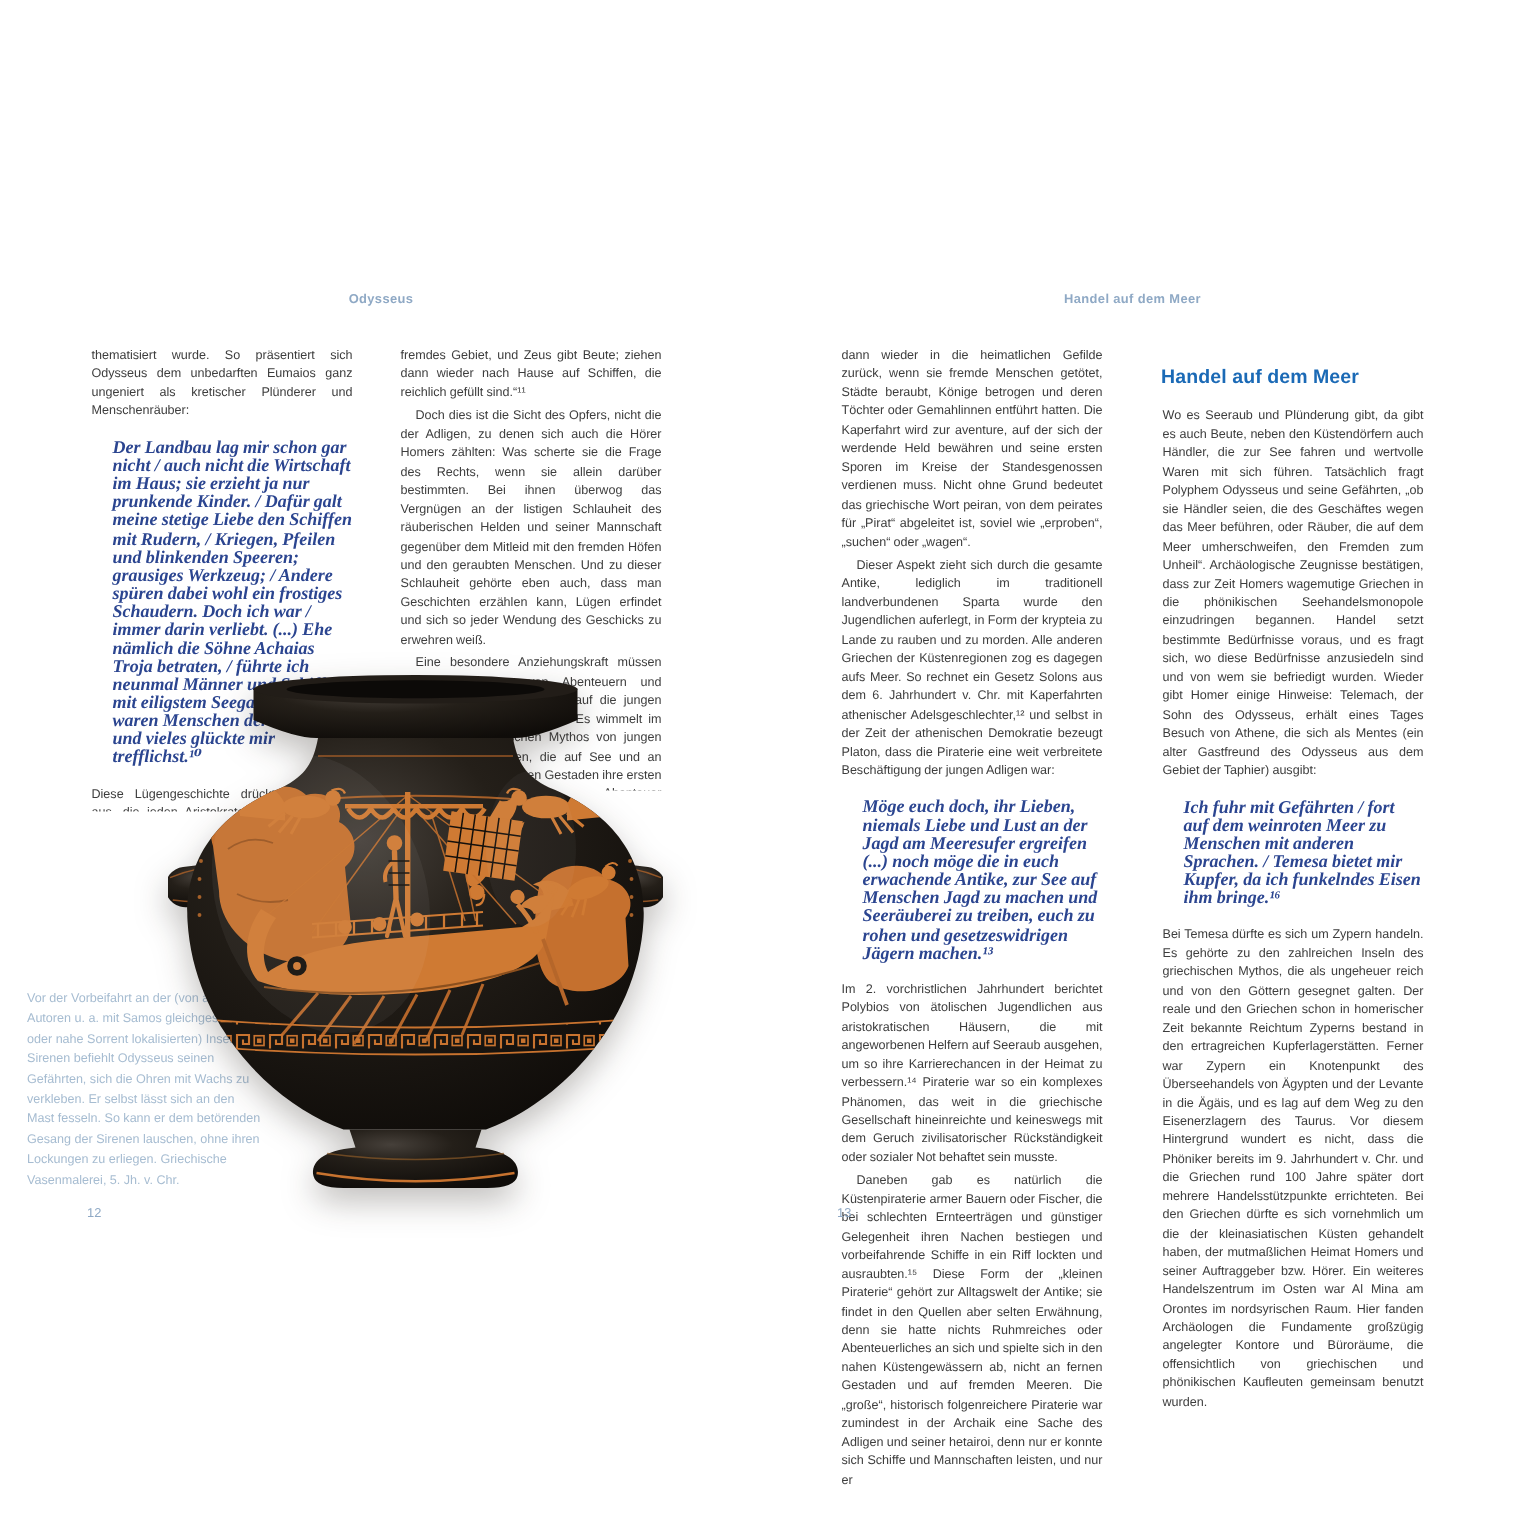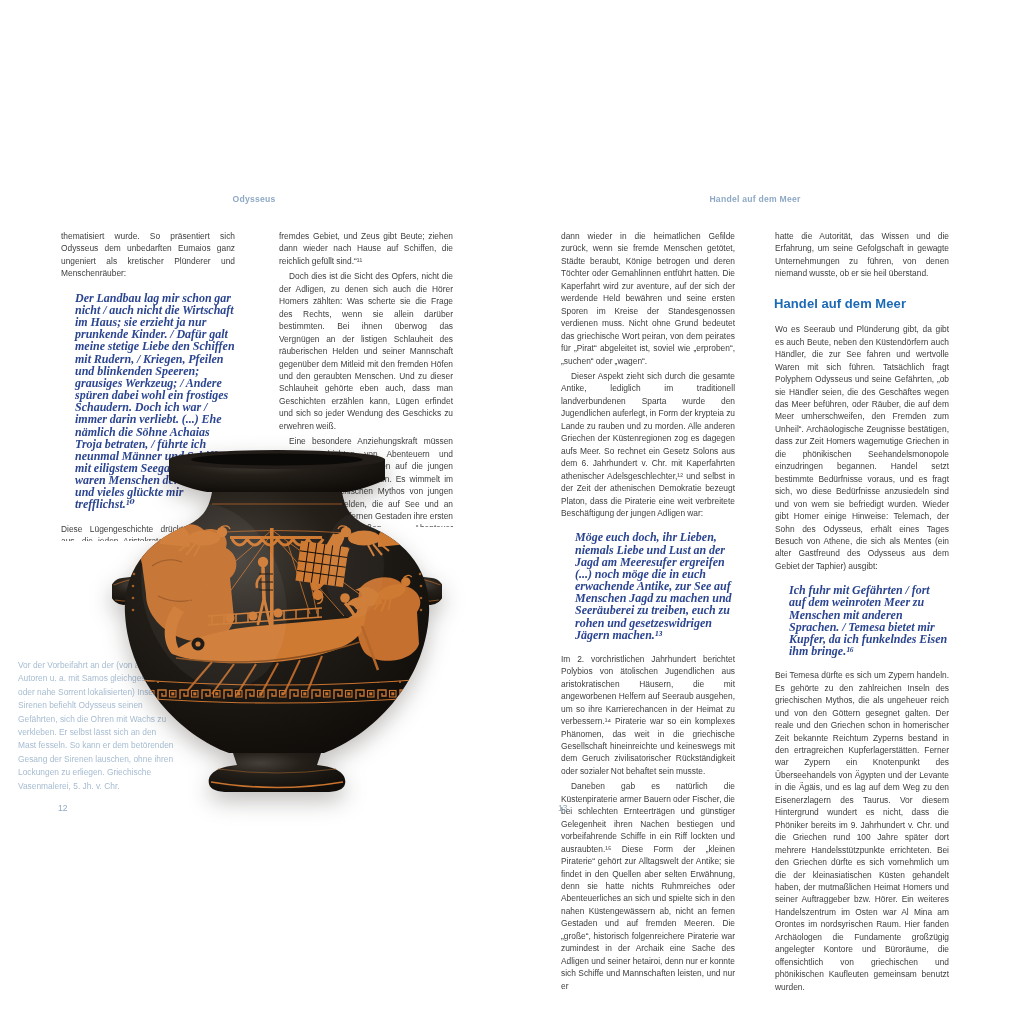--- a/index.html
+++ b/index.html
@@ -11,21 +11,21 @@
   #rh-left{left:58px;width:392px;}
   #rh-right{left:558px;width:394px;}
 
   .pagenum{position:absolute;top:803px;font-size:8.6px;color:#8fa9c5;text-align:left;}
   #pn-left{left:58px;width:392px;}
   #pn-right{left:558px;width:394px;}
 
   .col{position:absolute;top:227px;width:180px;font-size:8.4px;line-height:12.45px;
        color:#3d3d3d;text-align:justify;hyphens:auto;-webkit-hyphens:auto;word-spacing:-0.2px;}
   #l-col1{left:58px;height:314px;overflow:hidden;}
-  #l-col2{left:276px;height:300px;overflow:hidden;}
+  #l-col2{left:264px;height:300px;overflow:hidden;}
   #r-col1{left:558px;}
   #r-col2{left:772px;}
 
   .col p{margin:3px;}
   .col p.ind{text-indent:10px;}
 
   .quote{font-family:"Liberation Serif","DejaVu Serif",serif;font-style:italic;font-weight:bold;
          color:#2b4590;font-size:12px;line-height:12.15px;margin:12px 3px 12px 17px;
          text-align:left;hyphens:none;}
 
@@ -234,21 +234,20 @@
 
   <div class="col" id="r-col1">
     <p>dann wieder in die heimatlichen Gefilde zurück, wenn sie fremde Menschen getötet, Städte beraubt, Könige betrogen und deren Töchter oder Gemahlinnen entführt hatten. Die Kaperfahrt wird zur aventure, auf der sich der werdende Held bewähren und seine ersten Sporen im Kreise der Standesgenossen verdienen muss. Nicht ohne Grund bedeutet das griechische Wort peiran, von dem peirates für „Pirat“ abgeleitet ist, soviel wie „erproben“, „suchen“ oder „wagen“.</p>
     <p class="ind">Dieser Aspekt zieht sich durch die gesamte Antike, lediglich im traditionell landverbundenen Sparta wurde den Jugendlichen auferlegt, in Form der krypteia zu Lande zu rauben und zu morden. Alle anderen Griechen der Küstenregionen zog es dagegen aufs Meer. So rechnet ein Gesetz Solons aus dem 6. Jahrhundert v. Chr. mit Kaperfahrten athenischer Adelsgeschlechter,¹² und selbst in der Zeit der athenischen Demokratie bezeugt Platon, dass die Piraterie eine weit verbreitete Beschäftigung der jungen Adligen war:</p>
     <div class="quote">Möge euch doch, ihr Lieben, niemals Liebe und Lust an der Jagd am Meeresufer ergreifen (...) noch möge die in euch erwachende Antike, zur See auf Menschen Jagd zu machen und Seeräuberei zu treiben, euch zu rohen und gesetzeswidrigen Jägern machen.¹³</div>
     <p>Im 2. vorchristlichen Jahrhundert berichtet Polybios von ätolischen Jugendlichen aus aristokratischen Häusern, die mit angeworbenen Helfern auf Seeraub ausgehen, um so ihre Karrierechancen in der Heimat zu verbessern.¹⁴ Piraterie war so ein komplexes Phänomen, das weit in die griechische Gesellschaft hineinreichte und keineswegs mit dem Geruch zivilisatorischer Rückständigkeit oder sozialer Not behaftet sein musste.</p>
     <p class="ind">Daneben gab es natürlich die Küstenpiraterie armer Bauern oder Fischer, die bei schlechten Ernteerträgen und günstiger Gelegenheit ihren Nachen bestiegen und vorbeifahrende Schiffe in ein Riff lockten und ausraubten.¹⁵ Diese Form der „kleinen Piraterie“ gehört zur Alltagswelt der Antike; sie findet in den Quellen aber selten Erwähnung, denn sie hatte nichts Ruhmreiches oder Abenteuerliches an sich und spielte sich in den nahen Küstengewässern ab, nicht an fernen Gestaden und auf fremden Meeren. Die „große“, historisch folgenreichere Piraterie war zumindest in der Archaik eine Sache des Adligen und seiner hetairoi, denn nur er konnte sich Schiffe und Mannschaften leisten, und nur er</p>
   </div>
 
   <div class="col" id="r-col2">
-    <p>hatte die Autorität, das Wissen und die Erfahrung, um seine Gefolgschaft in gewagte Unternehmungen zu führen, von denen niemand wusste, ob er sie heil überstand.</p>
     <div class="heading2">Handel auf dem Meer</div>
     <p>Wo es Seeraub und Plünderung gibt, da gibt es auch Beute, neben den Küstendörfern auch Händler, die zur See fahren und wertvolle Waren mit sich führen. Tatsächlich fragt Polyphem Odysseus und seine Gefährten, „ob sie Händler seien, die des Geschäftes wegen das Meer beführen, oder Räuber, die auf dem Meer umherschweifen, den Fremden zum Unheil“. Archäologische Zeugnisse bestätigen, dass zur Zeit Homers wagemutige Griechen in die phönikischen Seehandelsmonopole einzudringen begannen. Handel setzt bestimmte Bedürfnisse voraus, und es fragt sich, wo diese Bedürfnisse anzusiedeln sind und von wem sie befriedigt wurden. Wieder gibt Homer einige Hinweise: Telemach, der Sohn des Odysseus, erhält eines Tages Besuch von Athene, die sich als Mentes (ein alter Gastfreund des Odysseus aus dem Gebiet der Taphier) ausgibt:</p>
     <div class="quote">Ich fuhr mit Gefährten / fort auf dem weinroten Meer zu Menschen mit anderen Sprachen. / Temesa bietet mir Kupfer, da ich funkelndes Eisen ihm bringe.¹⁶</div>
     <p>Bei Temesa dürfte es sich um Zypern handeln. Es gehörte zu den zahlreichen Inseln des griechischen Mythos, die als ungeheuer reich und von den Göttern gesegnet galten. Der reale und den Griechen schon in homerischer Zeit bekannte Reichtum Zyperns bestand in den ertragreichen Kupferlagerstätten. Ferner war Zypern ein Knotenpunkt des Überseehandels von Ägypten und der Levante in die Ägäis, und es lag auf dem Weg zu den Eisenerzlagern des Taurus. Vor diesem Hintergrund wundert es nicht, dass die Phöniker bereits im 9. Jahrhundert v. Chr. und die Griechen rund 100 Jahre später dort mehrere Handelsstützpunkte errichteten. Bei den Griechen dürfte es sich vornehmlich um die der kleinasiatischen Küsten gehandelt haben, der mutmaßlichen Heimat Homers und seiner Auftraggeber bzw. Hörer. Ein weiteres Handelszentrum im Osten war Al Mina am Orontes im nordsyrischen Raum. Hier fanden Archäologen die Fundamente großzügig angelegter Kontore und Büroräume, die offensichtlich von griechischen und phönikischen Kaufleuten gemeinsam benutzt wurden.</p>
   </div>
 
   <div class="pagenum" id="pn-left">12</div>
   <div class="pagenum" id="pn-right">13</div>
 
 </div>

